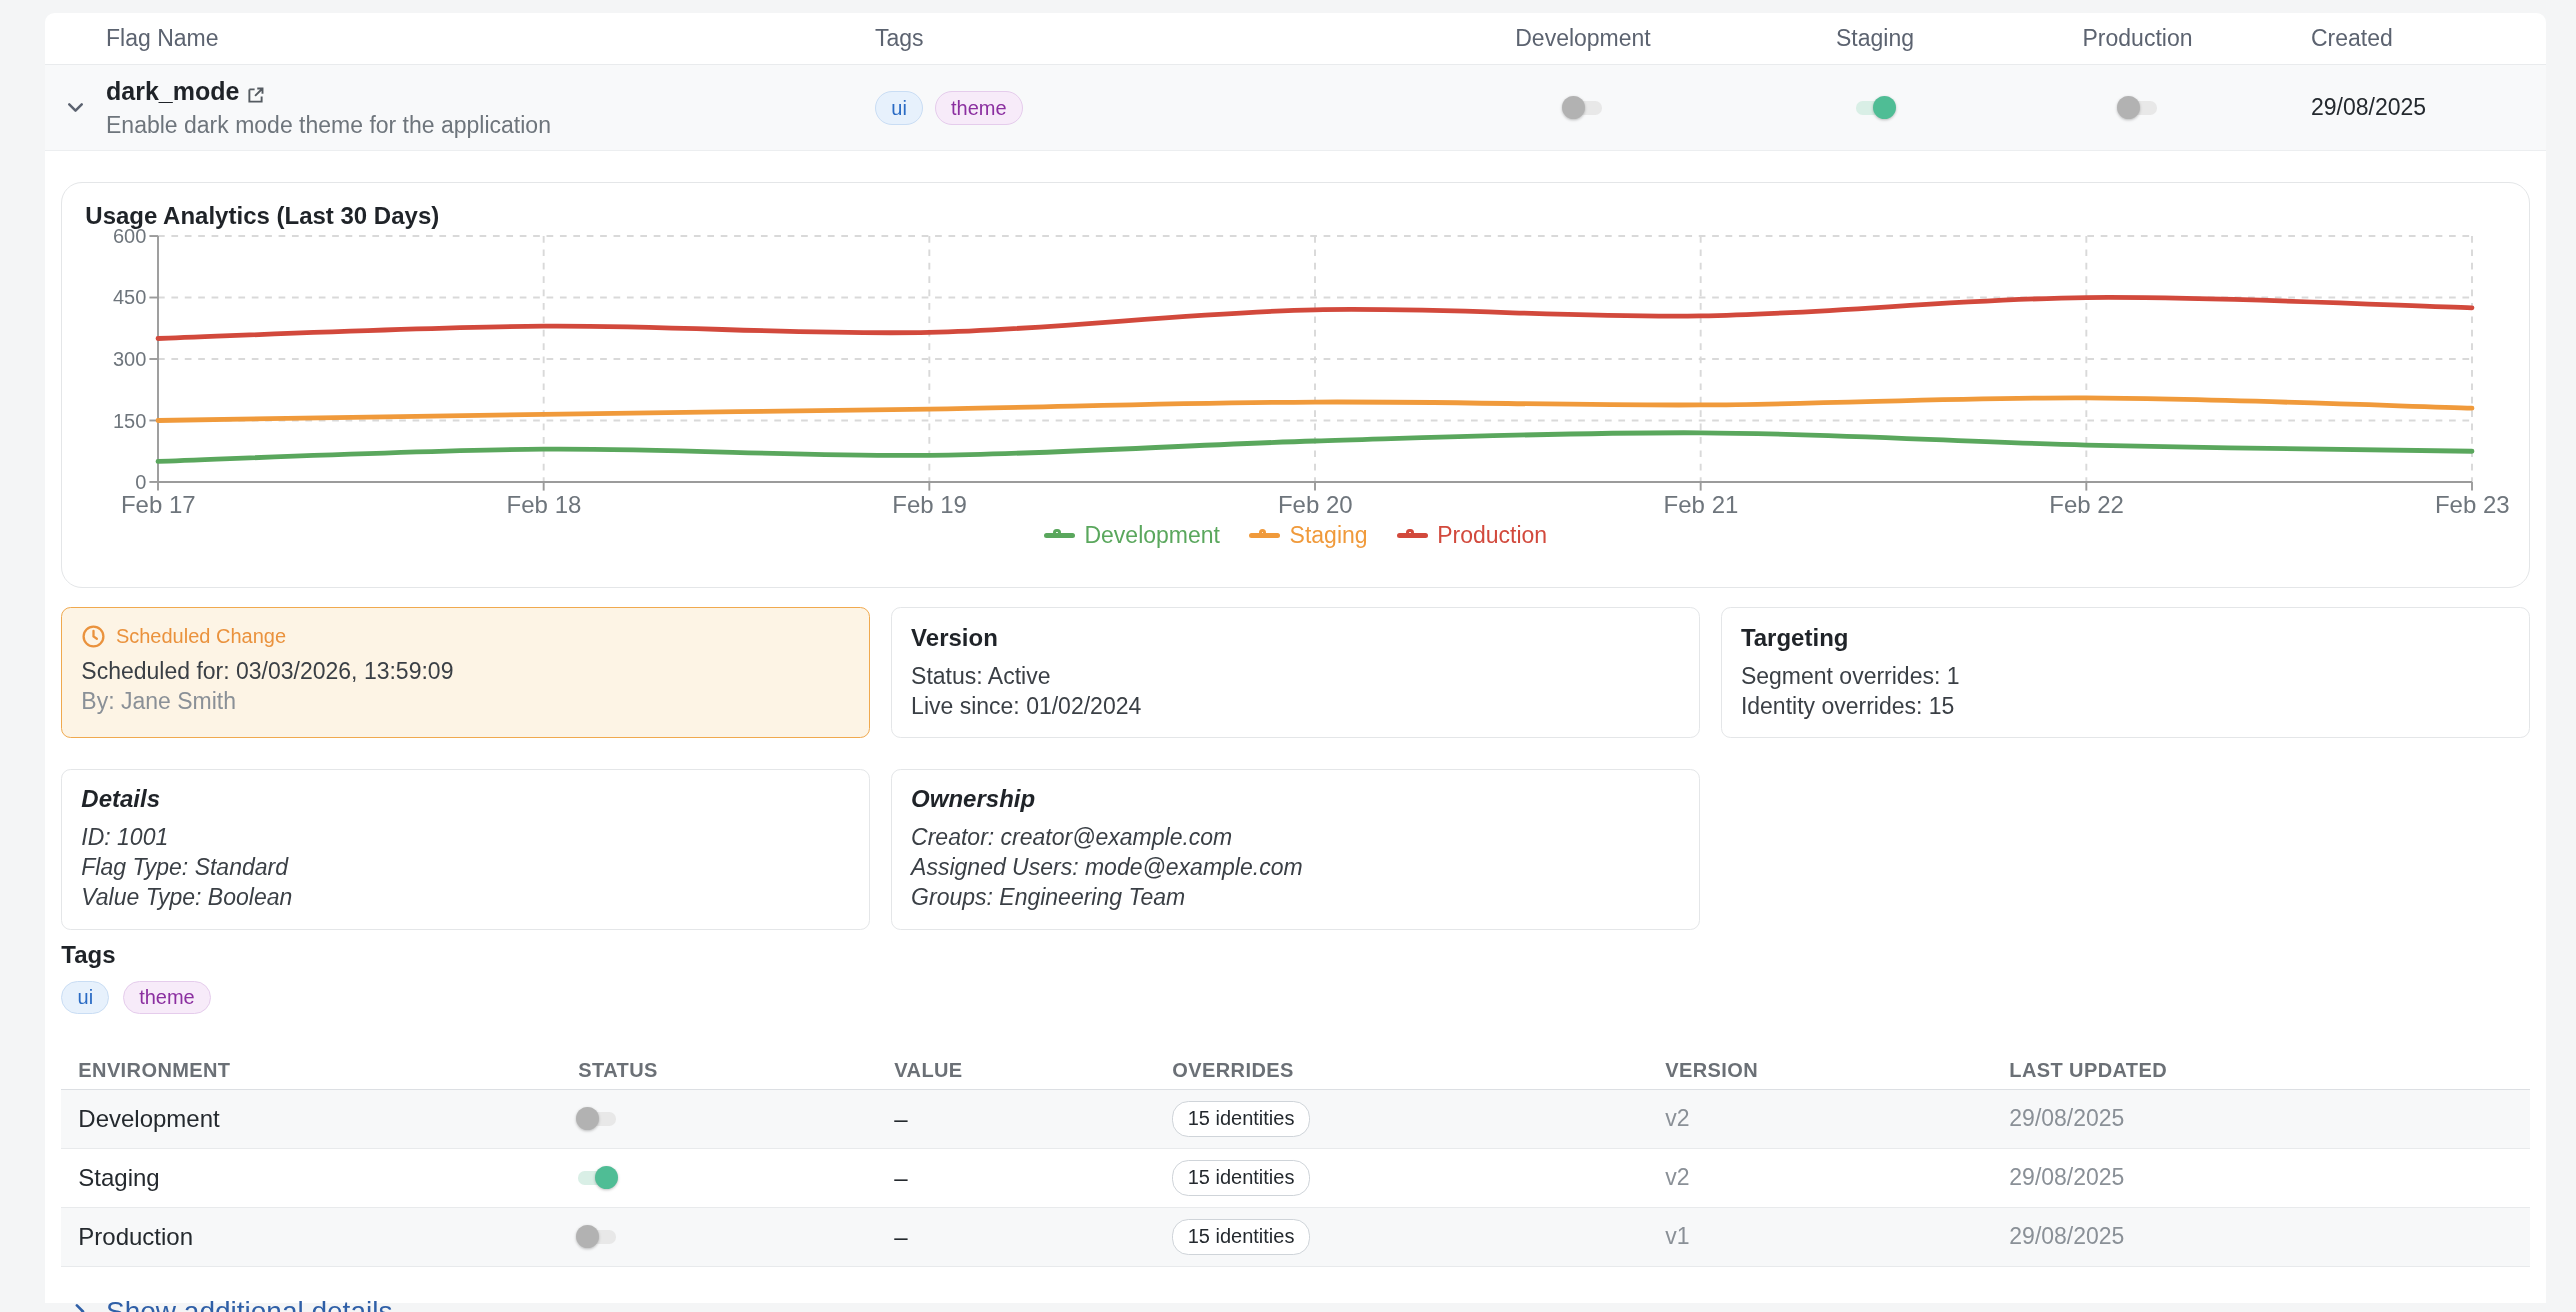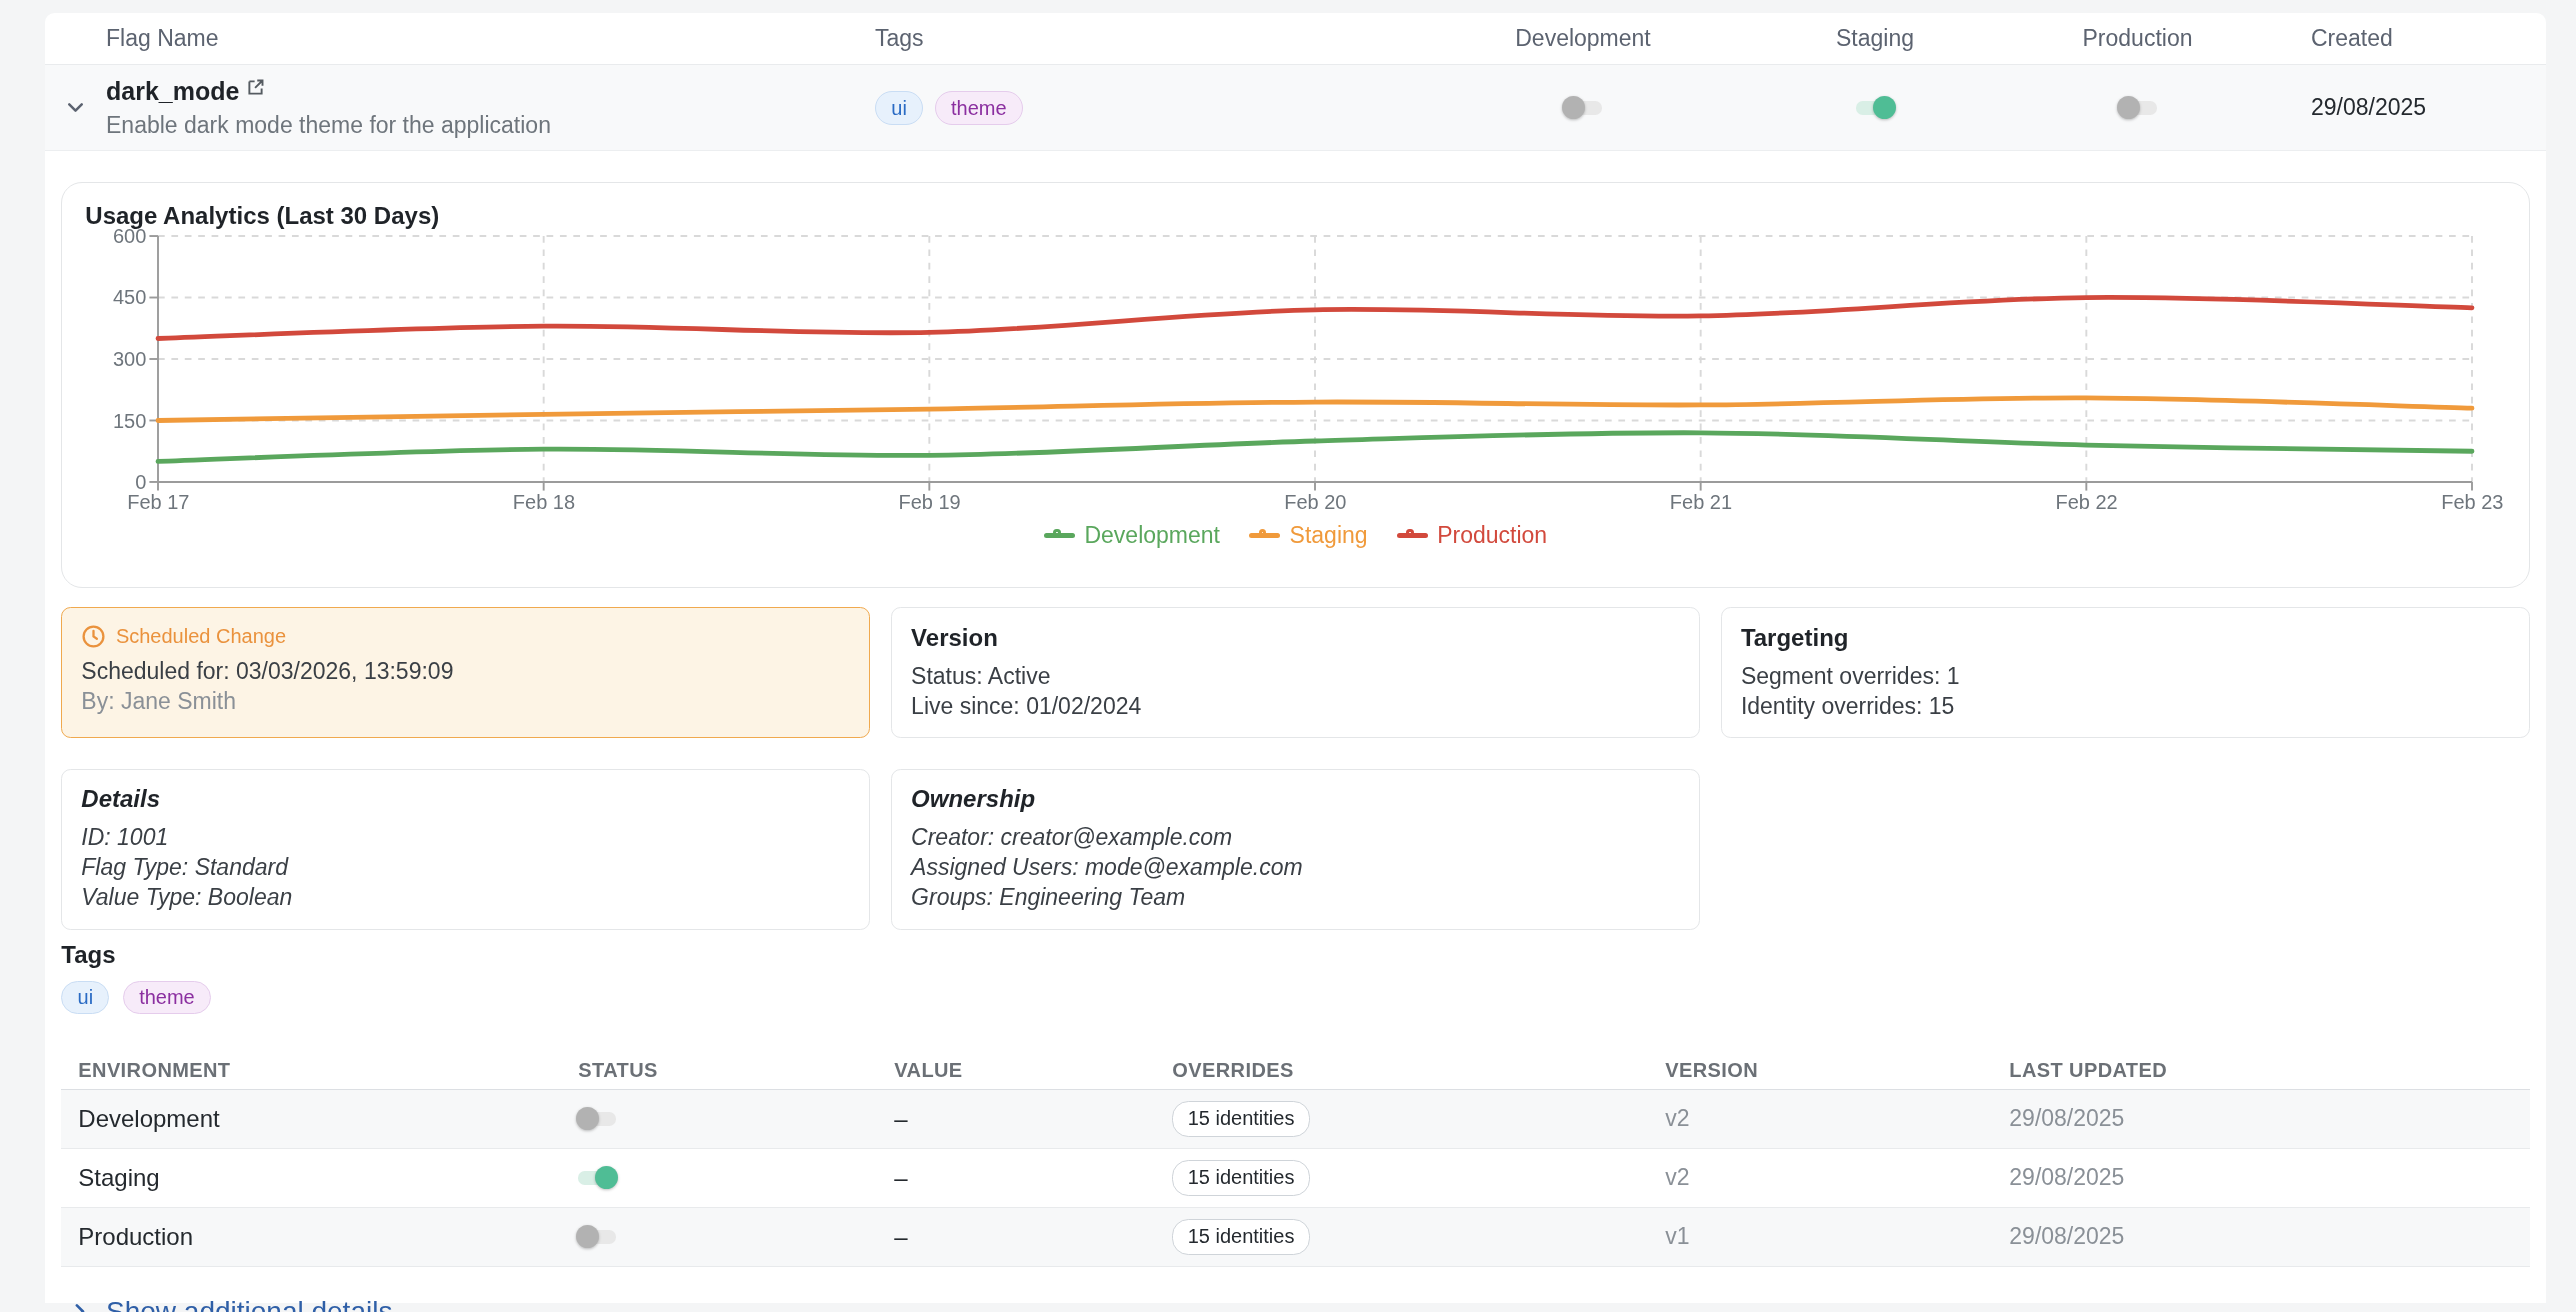--- a/index.html
+++ b/index.html
@@ -8,21 +8,21 @@
 
   
   .flag-grid { display:grid; grid-template-columns:61px 769px 555px 306px 278px 247px 1fr; align-items:center; }
   .flag-head { height:52px; border-bottom:1.9px solid #e9ebed; }
   .flag-head .hcell { font-size:23px; color:#5c6370; }
   .hc-center { text-align:center; }
   .hc-created { padding-left:50px; }
   .flag-row { height:86px; background:#f8f9fa; border-bottom:1.9px solid #eceef0; }
   .expander { display:flex; align-items:center; justify-content:center; cursor:pointer; }
   .flag-name-wrap { display:flex; flex-direction:column; gap:5.7px; }
-  .flag-name-line { display:flex; align-items:flex-start; gap:6px; }
+  .flag-name-line { display:flex; align-items:flex-end; gap:6px; }
   .flag-name { font-size:25px; font-weight:bold; color:#1f2328; }
   .flag-desc { font-size:23px; color:#6e757c; }
   .tagcell { display:flex; gap:11.5px; align-items:center; }
   .tag-pill { display:inline-block; font-size:20px; padding:5.7px 15.3px; border-radius:17px; line-height:1; }
   .tag-blue { background:#e7f1fc; color:#2a6bc4; border:1.9px solid #c9ddf4; }
   .tag-purple { background:#f7ebf9; color:#8b2fa0; border:1.9px solid #e5ccec; }
   .tcell-center { display:flex; justify-content:center; }
   .created-cell { padding-left:50px; font-size:23px; color:#24292e; }
 
   
@@ -35,21 +35,21 @@
   .content { padding:0 16.3px; }
 
   
   .chart-card { position:relative; margin-top:31px; height:406px; border:1.9px solid #e4e6e8; border-radius:21px; background:#fff;padding-left:15px; }
   .chart-title { position:absolute; left:23px; top:19px; font-size:24px; font-weight:600; color:#1f2328; }
   .ylabels { position:absolute; left:0; top:0; width:84px; height:100%; }
   .ylabels span { position:absolute; right:0; font-size:20px; color:#6e757c; }
   .chart-plot { position:absolute; left:96px; top:53px; width:2314px; height:246px; }
   .chart-plot svg { overflow:visible; display:block; }
   .xlabels { position:absolute; left:96px; top:308px; width:2314px; height:25px; }
-  .xlabels span { position:absolute; transform:translateX(-50%); font-size:20px; color:#6e757c; white-space:nowrap; }
+  .xlabels span { position:absolute; transform:translateX(-50%); font-size:24px; color:#6e757c; white-space:nowrap; }
   .legend { position:absolute; left:0; top:339px; width:100%; display:flex; justify-content:center; gap:29px; }
   .legend-item { display:flex; align-items:center; gap:9.6px; cursor:pointer; }
   .lg-marker { position:relative; width:31px; height:4.8px; border-radius:2.9px; }
   .lg-dot { position:absolute; left:9.6px; top:-4.8px; width:7.7px; height:7.7px; border-radius:50%; border:3.8px solid; background:#fff; }
   .legend-item .lg-label { font-size:23px; }
 
   
   .cards-row { display:grid; grid-template-columns:1fr 1fr 1fr; gap:21px; }
   .row1 { margin-top:19px; }
   .row2 { margin-top:31px;font-style:italic; }

